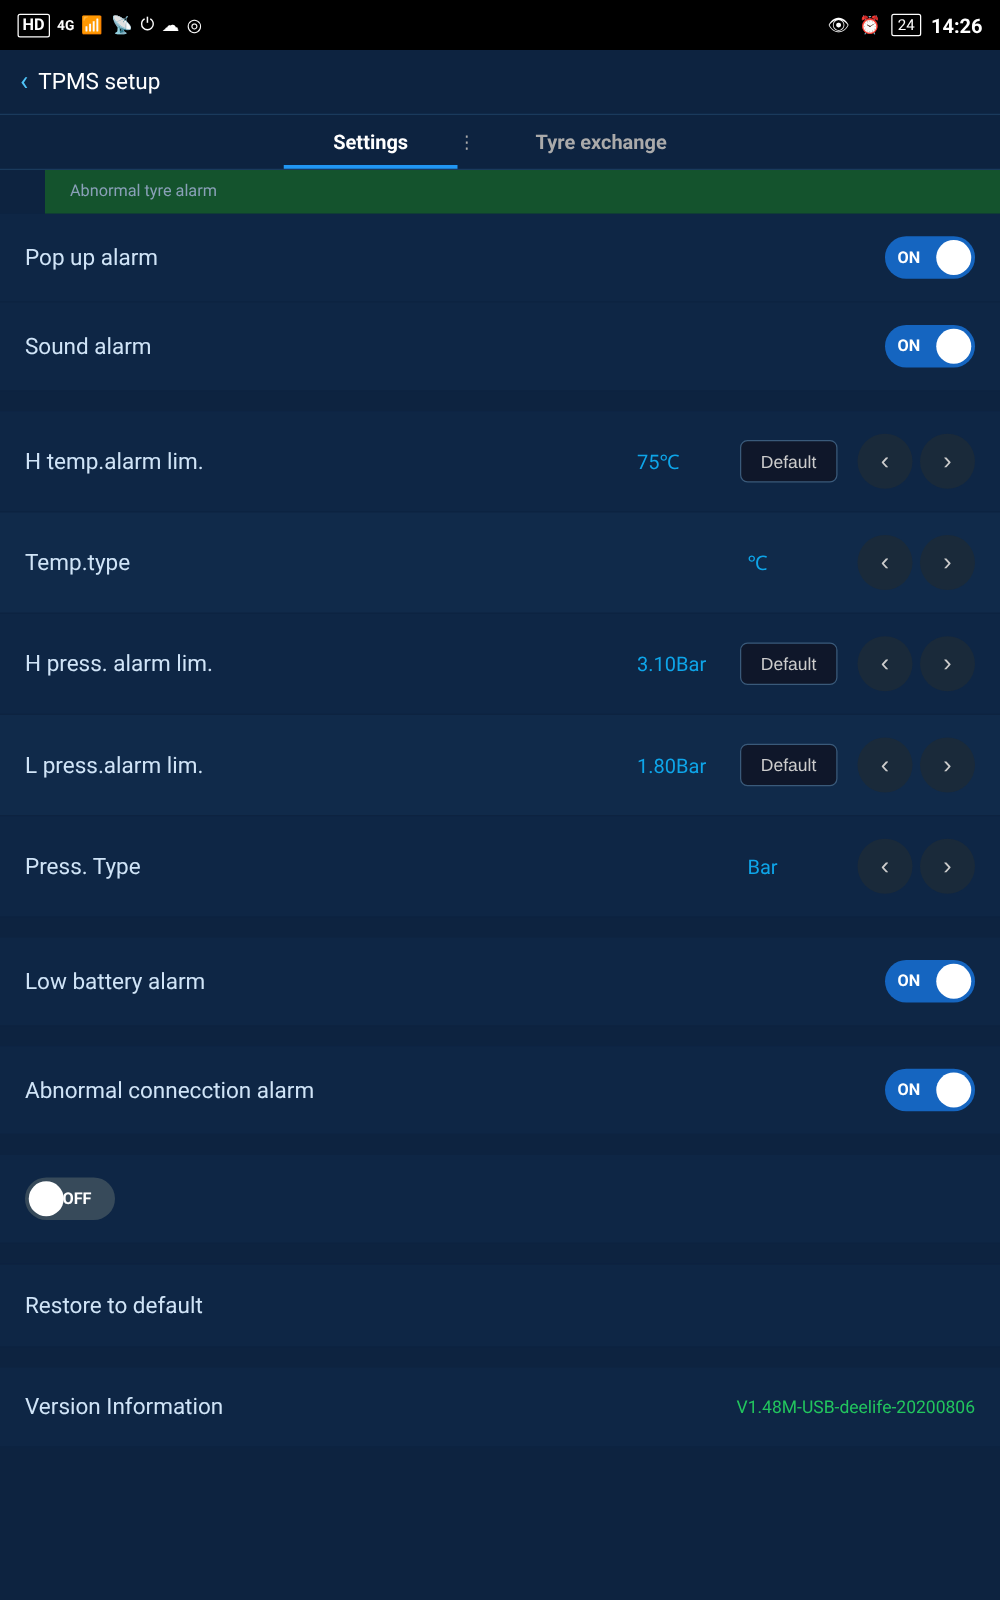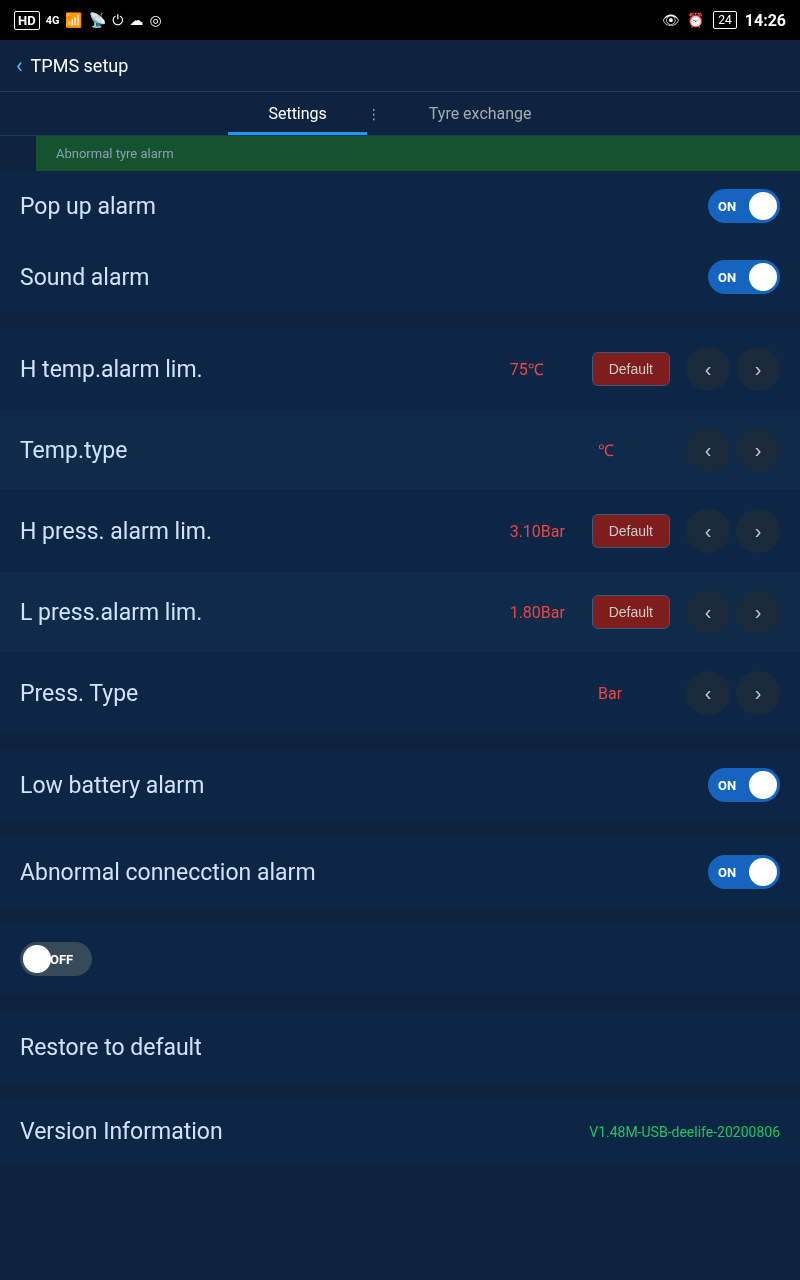--- a/index.html
+++ b/index.html
@@ -58,20 +58,21 @@
       justify-content: center;
       background: #0d2340;
       border-bottom: 1px solid #1a3a5c;
     }
     .tab {
       padding: 12px 40px;
       font-size: 16px;
       color: #aaa;
       cursor: pointer;
       position: relative;
+      font-weight: bold;
     }
     .tab.active {
       color: #fff;
     }
     .tab.active::after {
       content: '';
       position: absolute;
       bottom: 0;
       left: 0;
       right: 0;
@@ -106,28 +107,28 @@
       background: #0e2645;
       border-bottom: 1px solid #0d2340;
       padding: 18px 20px;
       min-height: 64px;
     }
     .setting-row.alt {
       background: #102a4a;
     }
 
     .setting-label {
-      font-size: 23px;
+      font-size: 18px;
       color: #d0e4f7;
       flex: 1;
     }
 
     .setting-value {
       font-size: 16px;
-      color: #ef4444;
+      color: #0ea5e9;
       margin-right: 12px;
       min-width: 70px;
     }
 
     
     .toggle-container {
       display: flex;
       align-items: center;
       gap: 0;
     }
@@ -160,21 +161,21 @@
       height: 28px;
       border-radius: 50%;
       background: #fff;
       top: 3px;
     }
     .toggle.on .toggle-knob { right: 3px; }
     .toggle.off .toggle-knob { right: 3px; }
 
     
     .default-btn {
-      background: #7f1d1d;
+      background: #0f172a;
       border: 1px solid #3a5a7a;
       border-radius: 6px;
       color: #ccc;
       padding: 8px 16px;
       font-size: 14px;
       cursor: pointer;
       margin-right: 10px;
     }
 
     

